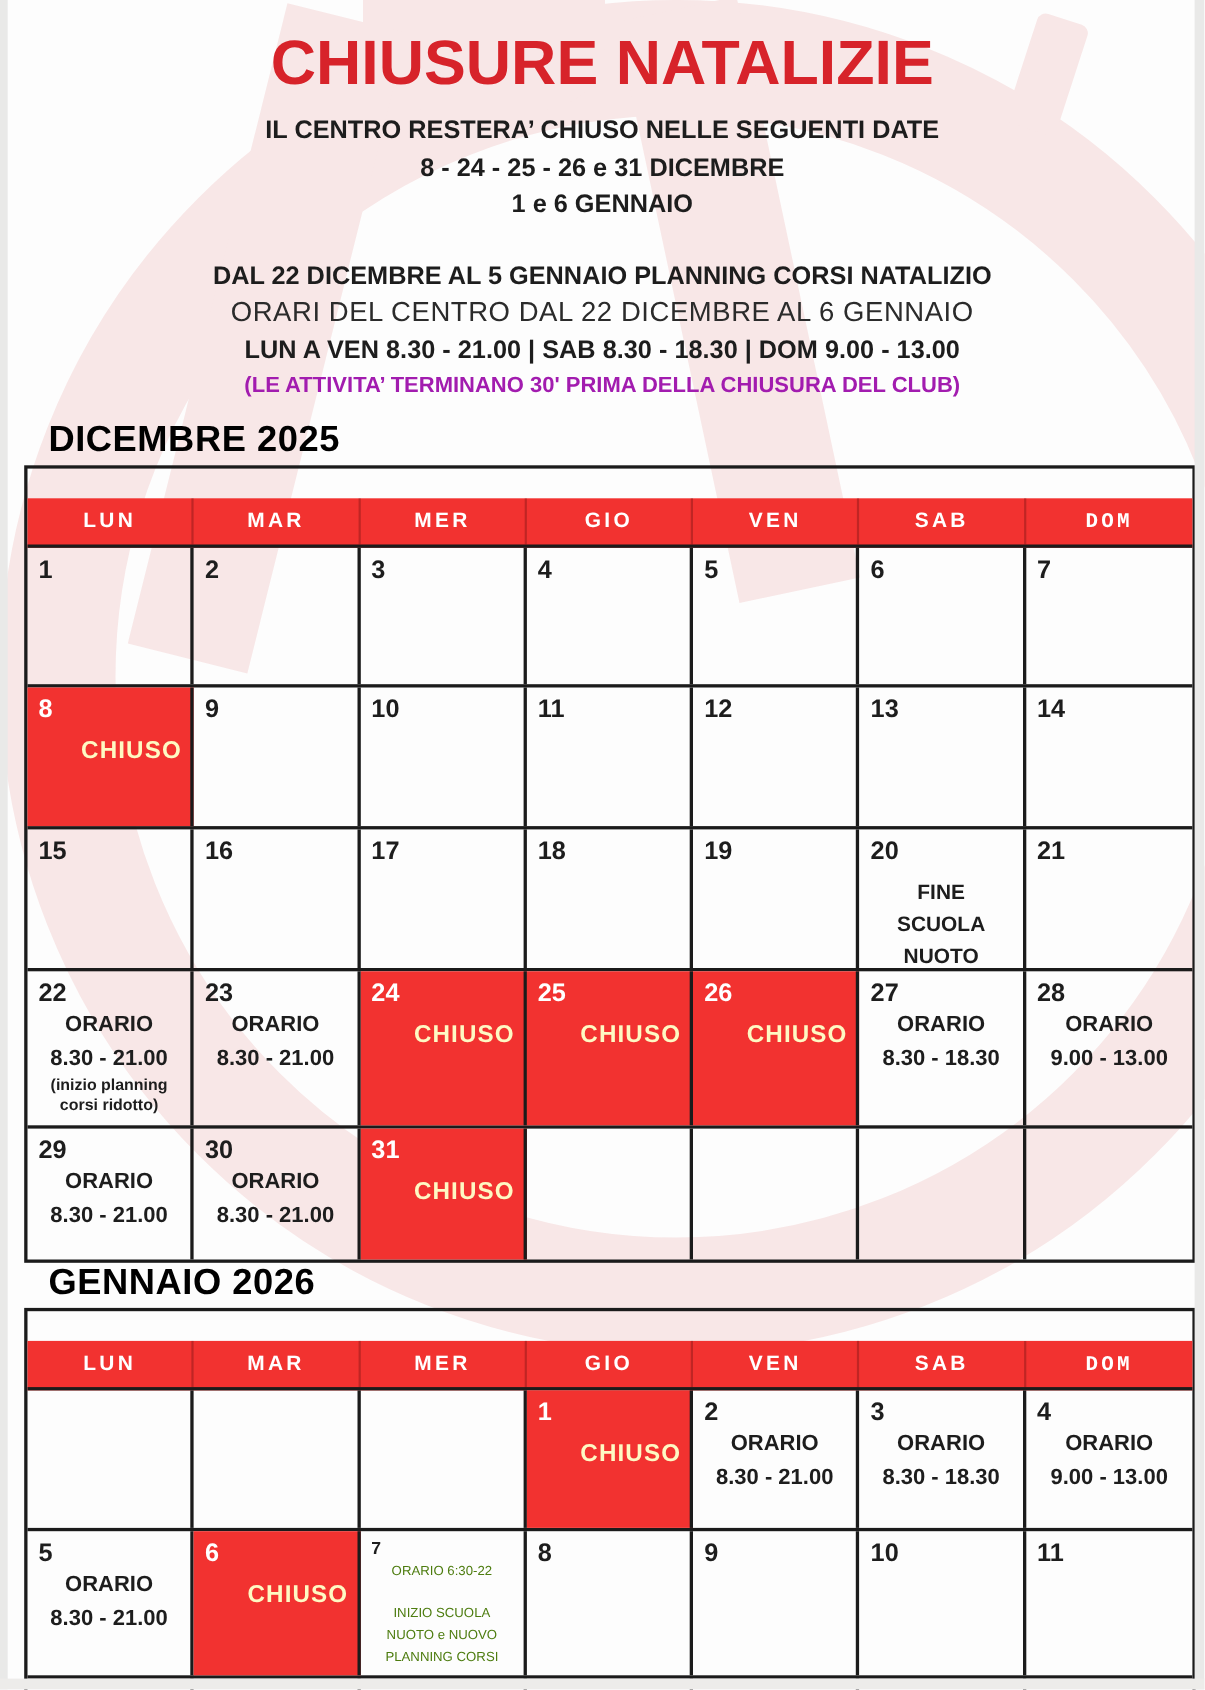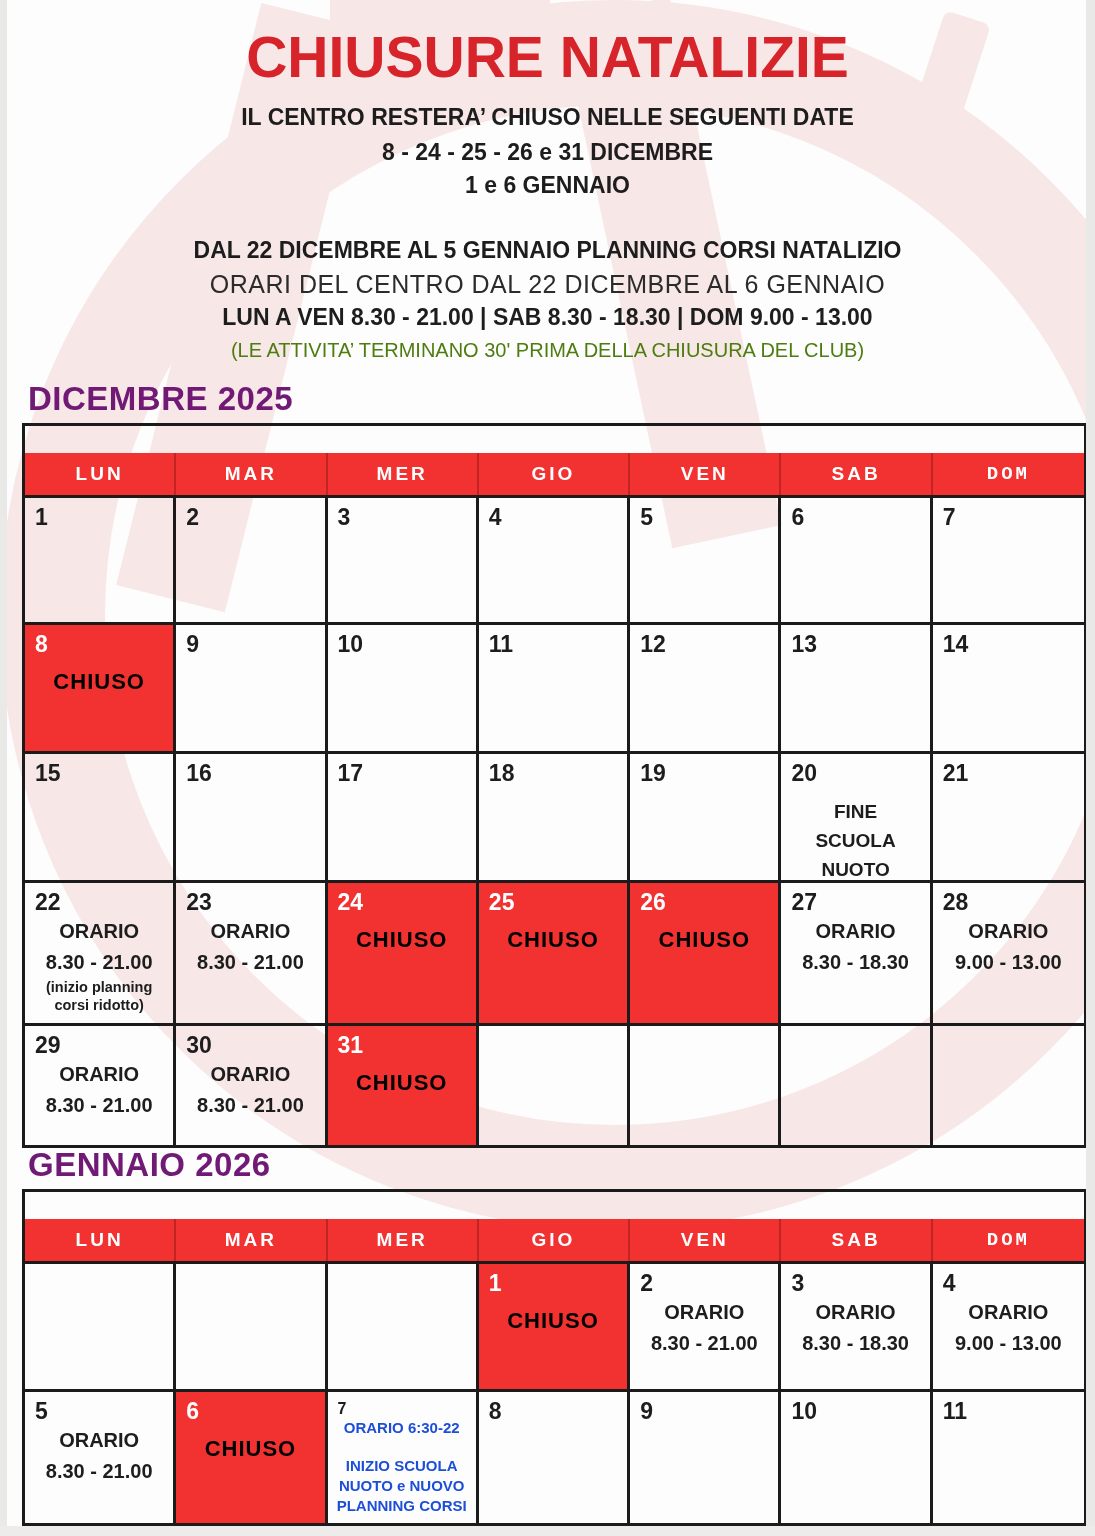--- a/index.html
+++ b/index.html
@@ -33,27 +33,27 @@
     position:absolute;top:24px;left:0;right:0;margin:0;text-align:center;
     font-size:57px;font-weight:bold;letter-spacing:0px;color:var(--title-red,#d7232a);
   }
   .sub{position:absolute;left:0;right:0;text-align:center;color:#1d1d1d;white-space:nowrap;}
   .s1{top:104px;font-weight:bold;font-size:23px;}
   .s2{top:139px;font-weight:bold;font-size:23px;}
   .s3{top:172px;font-weight:bold;font-size:23px;}
   .s4{top:237px;font-weight:bold;font-size:23px;}
   .s5{top:270px;font-weight:normal;font-size:25px;letter-spacing:.5px;color:#2b2b2b;}
   .s6{top:304px;font-weight:bold;font-size:23px;}
-  .s7{top:339px;font-weight:normal;font-size:20px;color:#4d7c0f;}
+  .s7{top:339px;font-weight:bold;font-size:20px;color:#a21caf;}
 
   
   .calendar{position:absolute;left:22px;width:1065px;}
   .cal-dec{top:380px;}
   .cal-jan{top:1146px;}
-  .cal-title{margin:0 0 5px 6px;font-size:33px;font-weight:bold;letter-spacing:.5px;color:#701a75;}
+  .cal-title{margin:0 0 5px 22px;font-size:33px;font-weight:bold;letter-spacing:.5px;color:#000000;}
   .cal-table{border:3px solid var(--ink,#1b1b1b);}
   .cal-head{
     display:grid;grid-template-columns:repeat(7,1fr);height:42px;
     background:var(--red,#f23230);border-bottom:3px solid var(--ink,#1b1b1b);margin-top:27px;
   }
   .head-cell{
     display:flex;align-items:center;justify-content:center;
     color:#fff;font-weight:bold;font-size:19px;letter-spacing:3px;
     border-right:2px solid rgba(100,15,15,.35);
   }
@@ -70,25 +70,25 @@
   .cal-jan .cal-row:nth-child(3){height:220px;}
   .cell{border-right:3px solid var(--ink,#1b1b1b);overflow:hidden;}
   .cell:last-child{border-right:none;}
   .cell.closed{background:var(--red,#f23230);}
   .d{font-weight:bold;font-size:23px;line-height:1.05;padding:7px 0 0 10px;color:#1d1d1d;}
   .closed .d{color:#fff;}
   .d.ds{font-size:16px;padding-top:9px;}
   .lines{text-align:center;padding:0 8px;}
   .l-time{font-weight:bold;font-size:20px;line-height:31px;color:#1d1d1d;}
   .lines .l-time:first-child{margin-top:2px;}
-  .l-chiuso{font-weight:bold;font-size:22px;letter-spacing:1px;color:#000000;margin-top:13px;}
+  .l-chiuso{font-weight:bold;font-size:22px;letter-spacing:1px;color:#fef9c3;margin-top:13px;text-align:right;}
   .l-mid{font-weight:bold;font-size:19px;line-height:29px;color:#1d1d1d;}
   .lines .l-mid:first-child{margin-top:12px;}
   .l-note{font-weight:bold;font-size:14.5px;line-height:18px;color:#1d1d1d;padding:0 2px;}
-  .l-small{font-weight:bold;font-size:15px;line-height:20px;color:#1d4ed8;}
+  .l-small{font-weight:normal;font-size:12px;line-height:20px;color:#4d7c0f;}
   .l-gap{height:18px;}
 </style>
 </head>
 <body>
 
 <div class="page">
 
   <div class="watermark">
     <div class="wm wm-apex"></div>
     <div class="wm wm-leg-left"></div>

